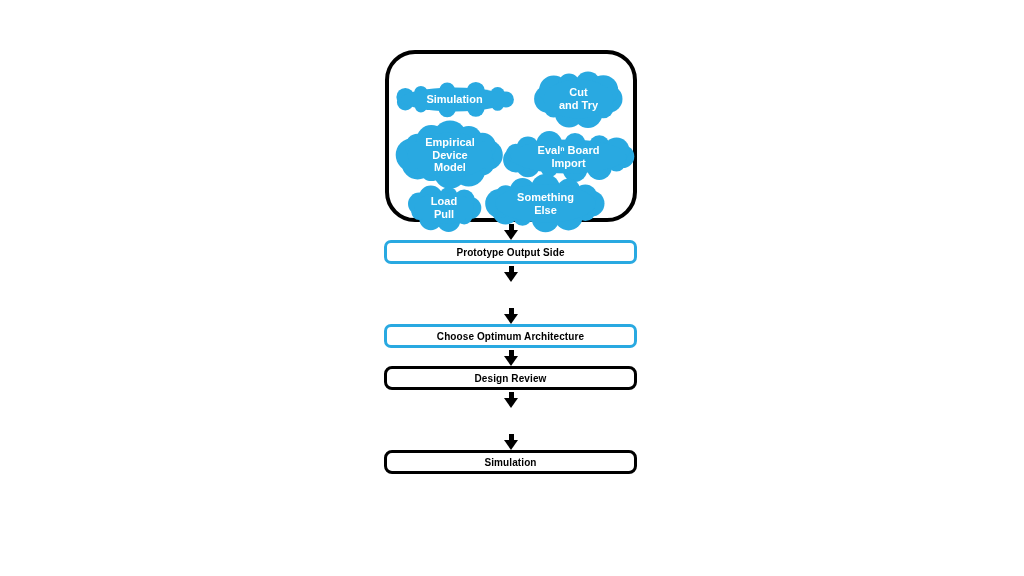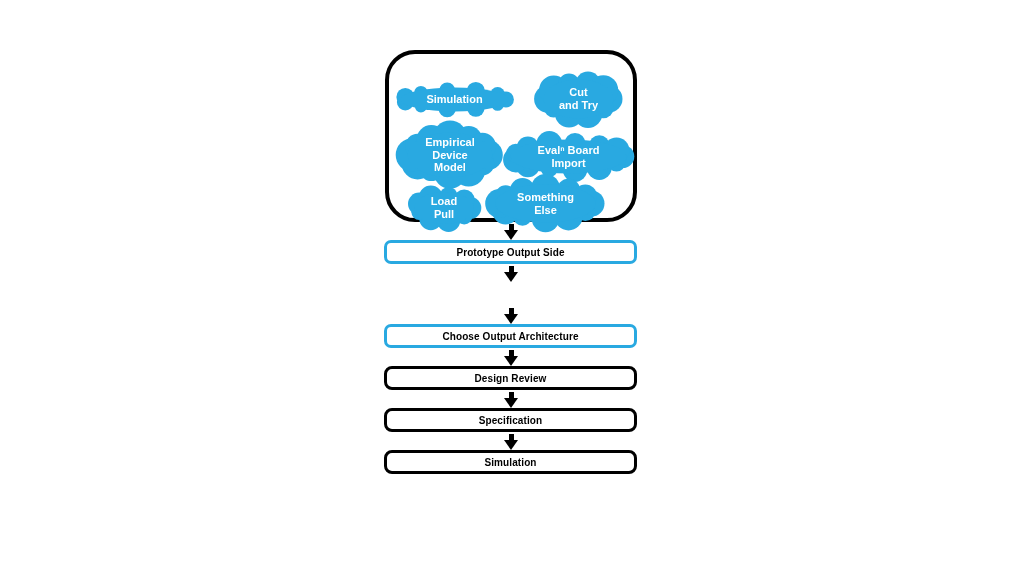--- a/index.html
+++ b/index.html
@@ -176,40 +176,37 @@
     <div class="arrow-head"></div>
   </div>
 
 
   <div class="arrow" style="top:308px">
     <div class="arrow-stem"></div>
     <div class="arrow-head"></div>
   </div>
 
   <div class="step blue" style="top:324px">
-    <span>Choose Output Architecture</span>
+    <span>Choose Optimum Architecture</span>
   </div>
 
   <div class="arrow" style="top:350px">
     <div class="arrow-stem"></div>
     <div class="arrow-head"></div>
   </div>
 
   <div class="step black" style="top:366px">
     <span>Design Review</span>
   </div>
 
   <div class="arrow" style="top:392px">
     <div class="arrow-stem"></div>
     <div class="arrow-head"></div>
   </div>
 
-  <div class="step black" style="top:408px">
-    <span>Specification</span>
-  </div>
 
   <div class="arrow" style="top:434px">
     <div class="arrow-stem"></div>
     <div class="arrow-head"></div>
   </div>
 
   <div class="step black" style="top:450px">
     <span>Simulation</span>
   </div>
 

